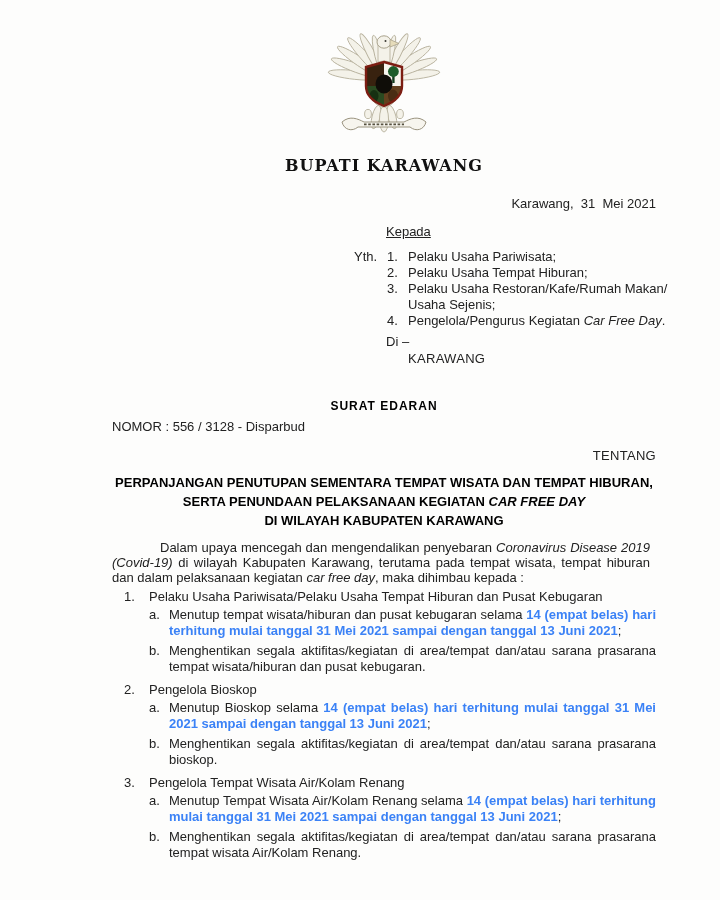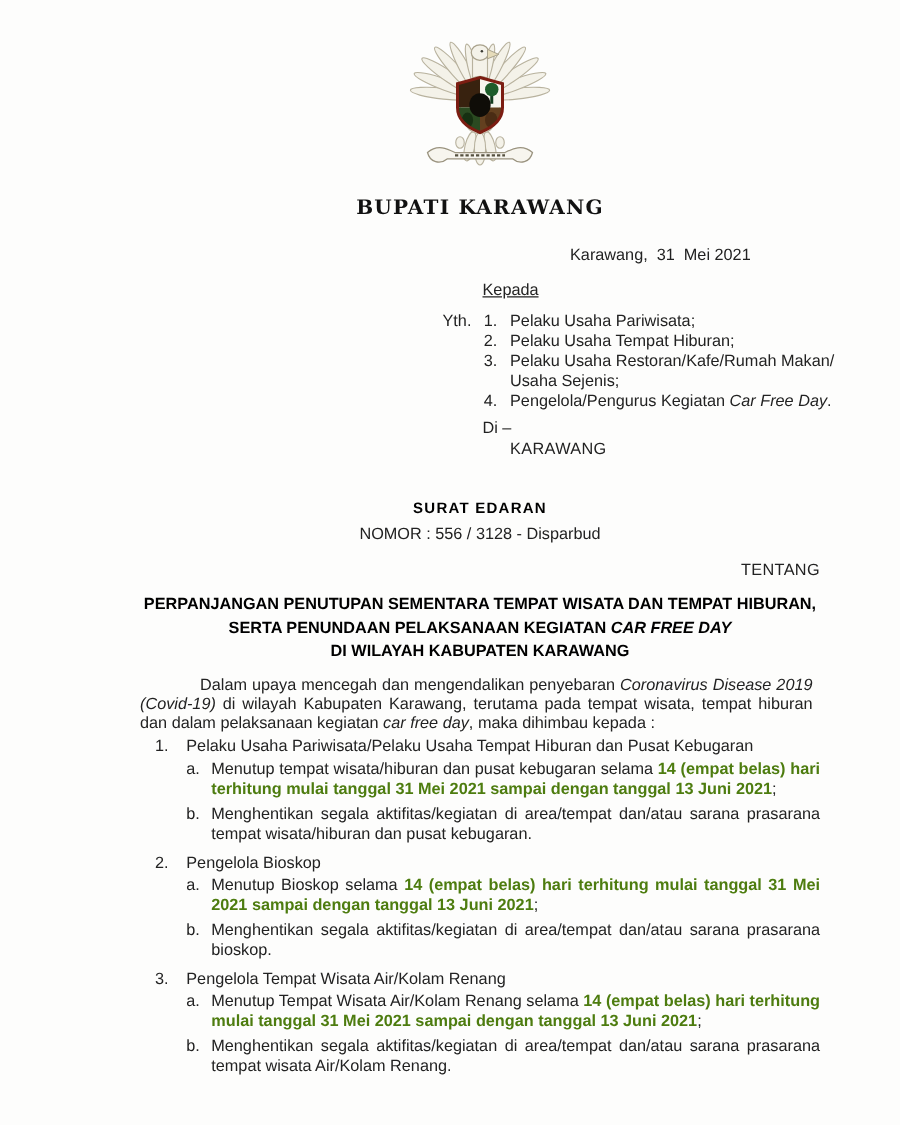--- a/index.html
+++ b/index.html
@@ -1,41 +1,41 @@
 <!DOCTYPE html>
 <html><head>
 <meta charset="utf-8">
 <style>
   html,body{margin:0;padding:0;}
   body{width:720px;height:900px;background:#f6f6f4;font-family:"Liberation Sans",sans-serif;}
   .page{width:720px;height:900px;background:#fdfdfc;color:#222;overflow:hidden;position:relative;
         font-size:13px;line-height:16px;padding-left:24px;}
   i{font-style:italic;}
-  b{font-weight:bold;color:#4d7c0f;}
+  b{font-weight:bold;color:#3b82f6;}
 
   .emblem{display:block;margin:22px auto 0;}
   .letterhead{margin-top:15px;text-align:center;white-space:nowrap;
       font-family:"DejaVu Serif",serif;font-weight:bold;font-size:16px;line-height:22px;
       letter-spacing:1px;color:#111;}
 
   .content{padding:0 88px;}
-  .date{margin:19px 0 4px 344px;white-space:pre;}
+  .date{margin:19px 0 4px 344px;white-space:pre;text-align:right;}
   .kepada{margin-top:12px;margin-left:274px;text-decoration:underline;}
   .addr{display:flex;margin-top:9px;margin-left:242px;}
   .yth{width:33px;flex:none;}
   .r-row{display:flex;}
   .r-num{width:21px;flex:none;}
   .r-text{width:262px;white-space:pre-line;}
 
   .di-block{margin-top:5px;margin-left:274px;}
   .place{margin-left:22px;margin-top:1px;letter-spacing:0.3px;}
 
   .doc-type{margin-top:28px;text-align:center;font-weight:bold;color:#000;
             font-size:12px;line-height:22px;letter-spacing:1px;white-space:nowrap;}
-  .doc-number{text-align:center;margin-top:1px;line-height:17px;}
+  .doc-number{margin-top:1px;line-height:17px;}
   .tentang{margin-top:13px;text-align:right;letter-spacing:0.3px;}
   .subject{margin-top:9px;text-align:center;font-weight:bold;color:#000;line-height:19px;}
   .subject div{white-space:nowrap;}
 
   .opening{margin:10px 6px 4px 0;text-align:justify;text-indent:48px;line-height:15px;}
 
   .items{margin-top:4px;}
   .item{margin-top:7px;}
   .item:first-child{margin-top:0;}
   .item-head{display:flex;margin-left:12px;}

